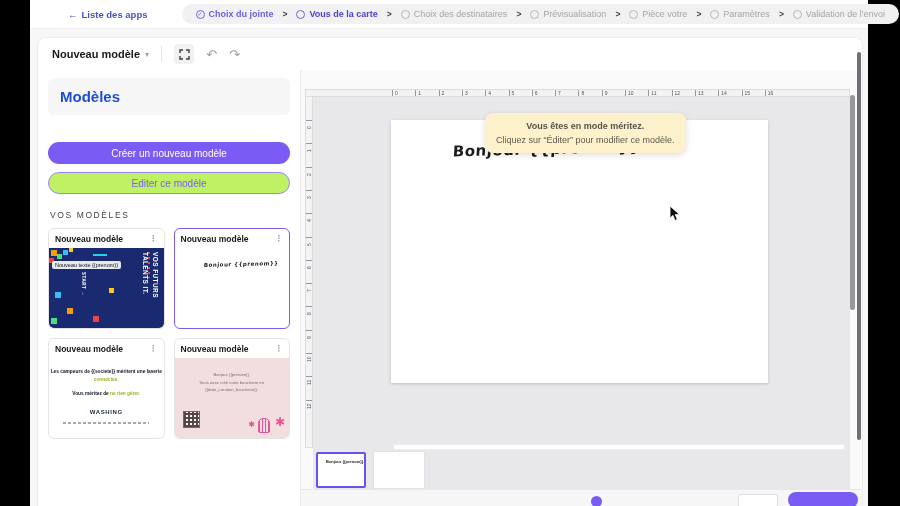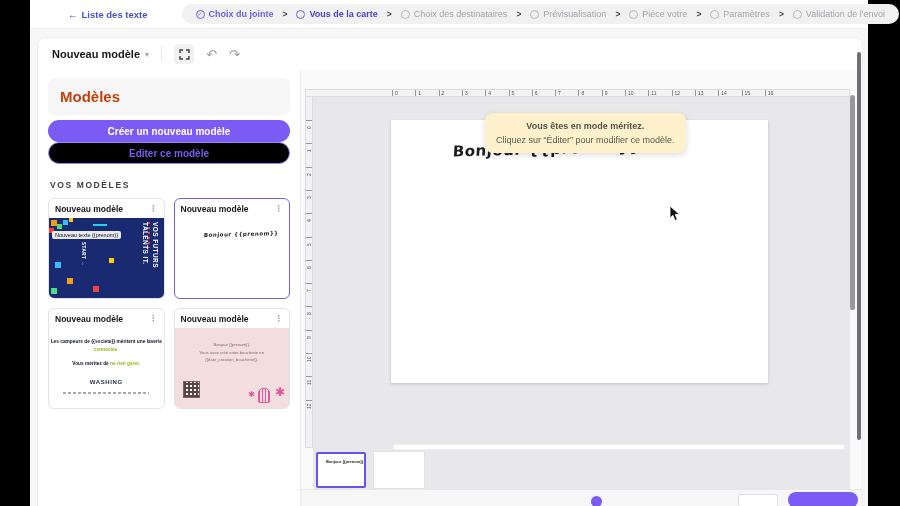--- a/index.html
+++ b/index.html
@@ -30,28 +30,28 @@
   .tb-sep{width:1px;height:16px;background:#e7e7ea;margin:0 12px;}
   .tb-btn{width:20px;height:20px;border-radius:4px;display:flex;align-items:center;justify-content:center;cursor:pointer;}
   .tb-btn.active{background:#f1f1f2;}
   .tb-glyph{color:#a1a1aa;font-size:13px;line-height:1;cursor:pointer;margin:0 6px;}
 
   .content{display:flex;height:436px;}
 
   
   .sidebar{width:262px;background:#fff;border-right:1px solid #eaeaec;position:relative;flex:none;}
   .side-head{margin:8px 10px 0;background:#f6f6f7;border-radius:6px;padding:10px 12px;}
-  .side-title{font-size:15px;font-weight:700;color:#c2410c;}
+  .side-title{font-size:15px;font-weight:700;color:#1d4ed8;}
   .search-row{margin:10px 12px 0;display:flex;align-items:center;gap:6px;border-bottom:1px solid #ebebee;padding:4px 0 8px;}
   .search-row input{border:0;outline:0;background:transparent;font-size:9.5px;color:#52525b;width:100%;font-family:inherit;}
   .search-row input::placeholder{color:#b1b1b9;}
   .pill-btn{display:flex;align-items:center;justify-content:center;height:22px;border-radius:12px;font-size:10px;cursor:pointer;margin:0 10px;box-sizing:border-box;}
-  .btn-create{margin-top:5px;background:var(--accent,#7a5cf5);color:#fff;font-weight:700;}
-  .btn-edit{background:#000000;border:1px solid #9c86f4;color:#7a5cf5;font-weight:700;}
-  .section-label{margin:16px 12px 8px;font-size:8.5px;font-weight:700;letter-spacing:1.6px;color:#3f3f46;}
+  .btn-create{margin-top:27px;background:var(--accent,#7a5cf5);color:#fff;font-weight:400;}
+  .btn-edit{margin-top:8px;background:#bef264;border:1px solid #9c86f4;color:#7a5cf5;font-weight:400;}
+  .section-label{margin:16px 12px 8px;font-size:8.5px;font-weight:400;letter-spacing:1.6px;color:#3f3f46;}
   .cards{margin:0 10px;display:grid;grid-template-columns:1fr 1fr;gap:9px;}
   .tcard{border:1px solid #e4e4e7;border-radius:6px;background:#fff;height:101px;overflow:hidden;position:relative;cursor:pointer;box-sizing:border-box;}
   .tcard.selected{border:1.5px solid var(--accent,#7a5cf5);}
   .tcard-head{display:flex;justify-content:space-between;align-items:center;padding:5px 6px 4px;font-size:8.5px;font-weight:600;color:#18181b;}
   .kebab{color:#9ca3af;font-size:8px;line-height:1;cursor:pointer;}
 
   
   .poster{position:absolute;left:0;right:0;bottom:0;top:19px;background:var(--poster-navy,#1a2a70);}
   .poster-vtitle{position:absolute;right:4px;top:4px;bottom:4px;writing-mode:vertical-rl;font-size:6.5px;font-weight:800;color:#fff;letter-spacing:.4px;line-height:1.5;}
   .poster-cta{position:absolute;left:32px;top:24px;writing-mode:vertical-rl;font-size:4.5px;font-weight:700;color:#fff;letter-spacing:.5px;}
@@ -138,21 +138,21 @@
   .outer-scroll{position:absolute;right:7px;top:52px;width:4px;height:388px;background:#6f6f74;border-radius:2px;cursor:pointer;}
 </style>
 </head>
 <body>
 
 <div id="app">
 
   <div class="stepper">
     <div class="back-link">
       <span>←</span>
-      <span>Liste des texte</span>
+      <span>Liste des apps</span>
     </div>
     <div class="step-pill">
       <div class="step done">
         <span class="dot">✓</span>
         <span>Choix du jointe</span>
       </div>
       <span class="sep">&gt;</span>
       <div class="step current">
         <span class="dot"></span>
         <span>Vous de la carte</span>

